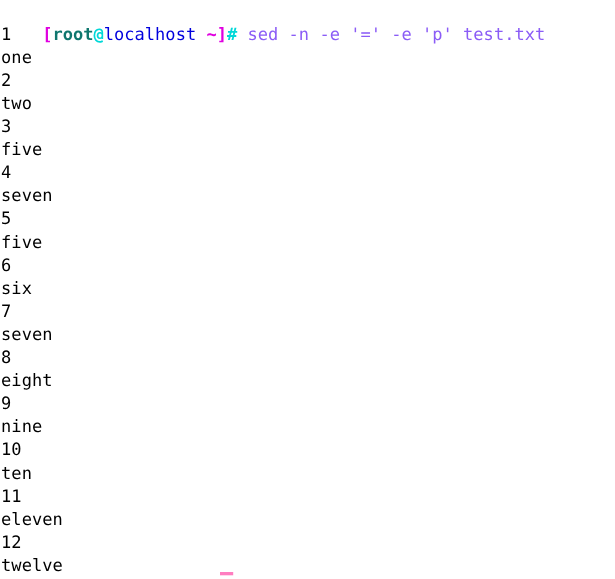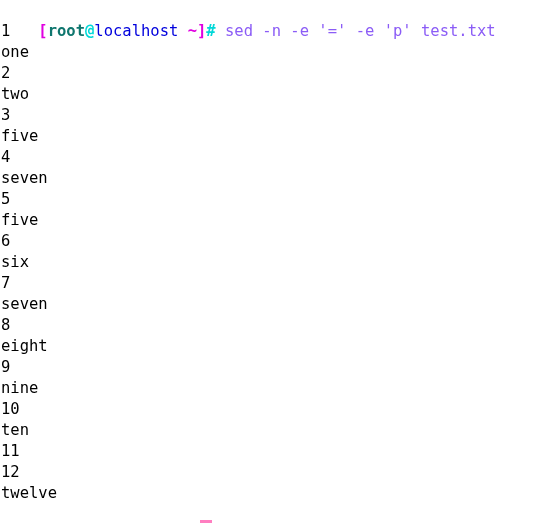--- a/index.html
+++ b/index.html
@@ -104,19 +104,20 @@
       <div class="line out-text">six</div>
       <div class="line out-text">7</div>
       <div class="line out-text">seven</div>
       <div class="line out-text">8</div>
       <div class="line out-text">eight</div>
       <div class="line out-text">9</div>
       <div class="line out-text">nine</div>
       <div class="line out-text">10</div>
       <div class="line out-text">ten</div>
       <div class="line out-text">11</div>
+      <div class="line out-text">eleven</div>
       <div class="line out-text">12</div>
       <div class="line out-text">twelve</div>
     </div>
 
   <div id="cursor-fragment" style="background: rgb(255, 126, 192);"></div>
 
 </div>
 
 </body></html>

